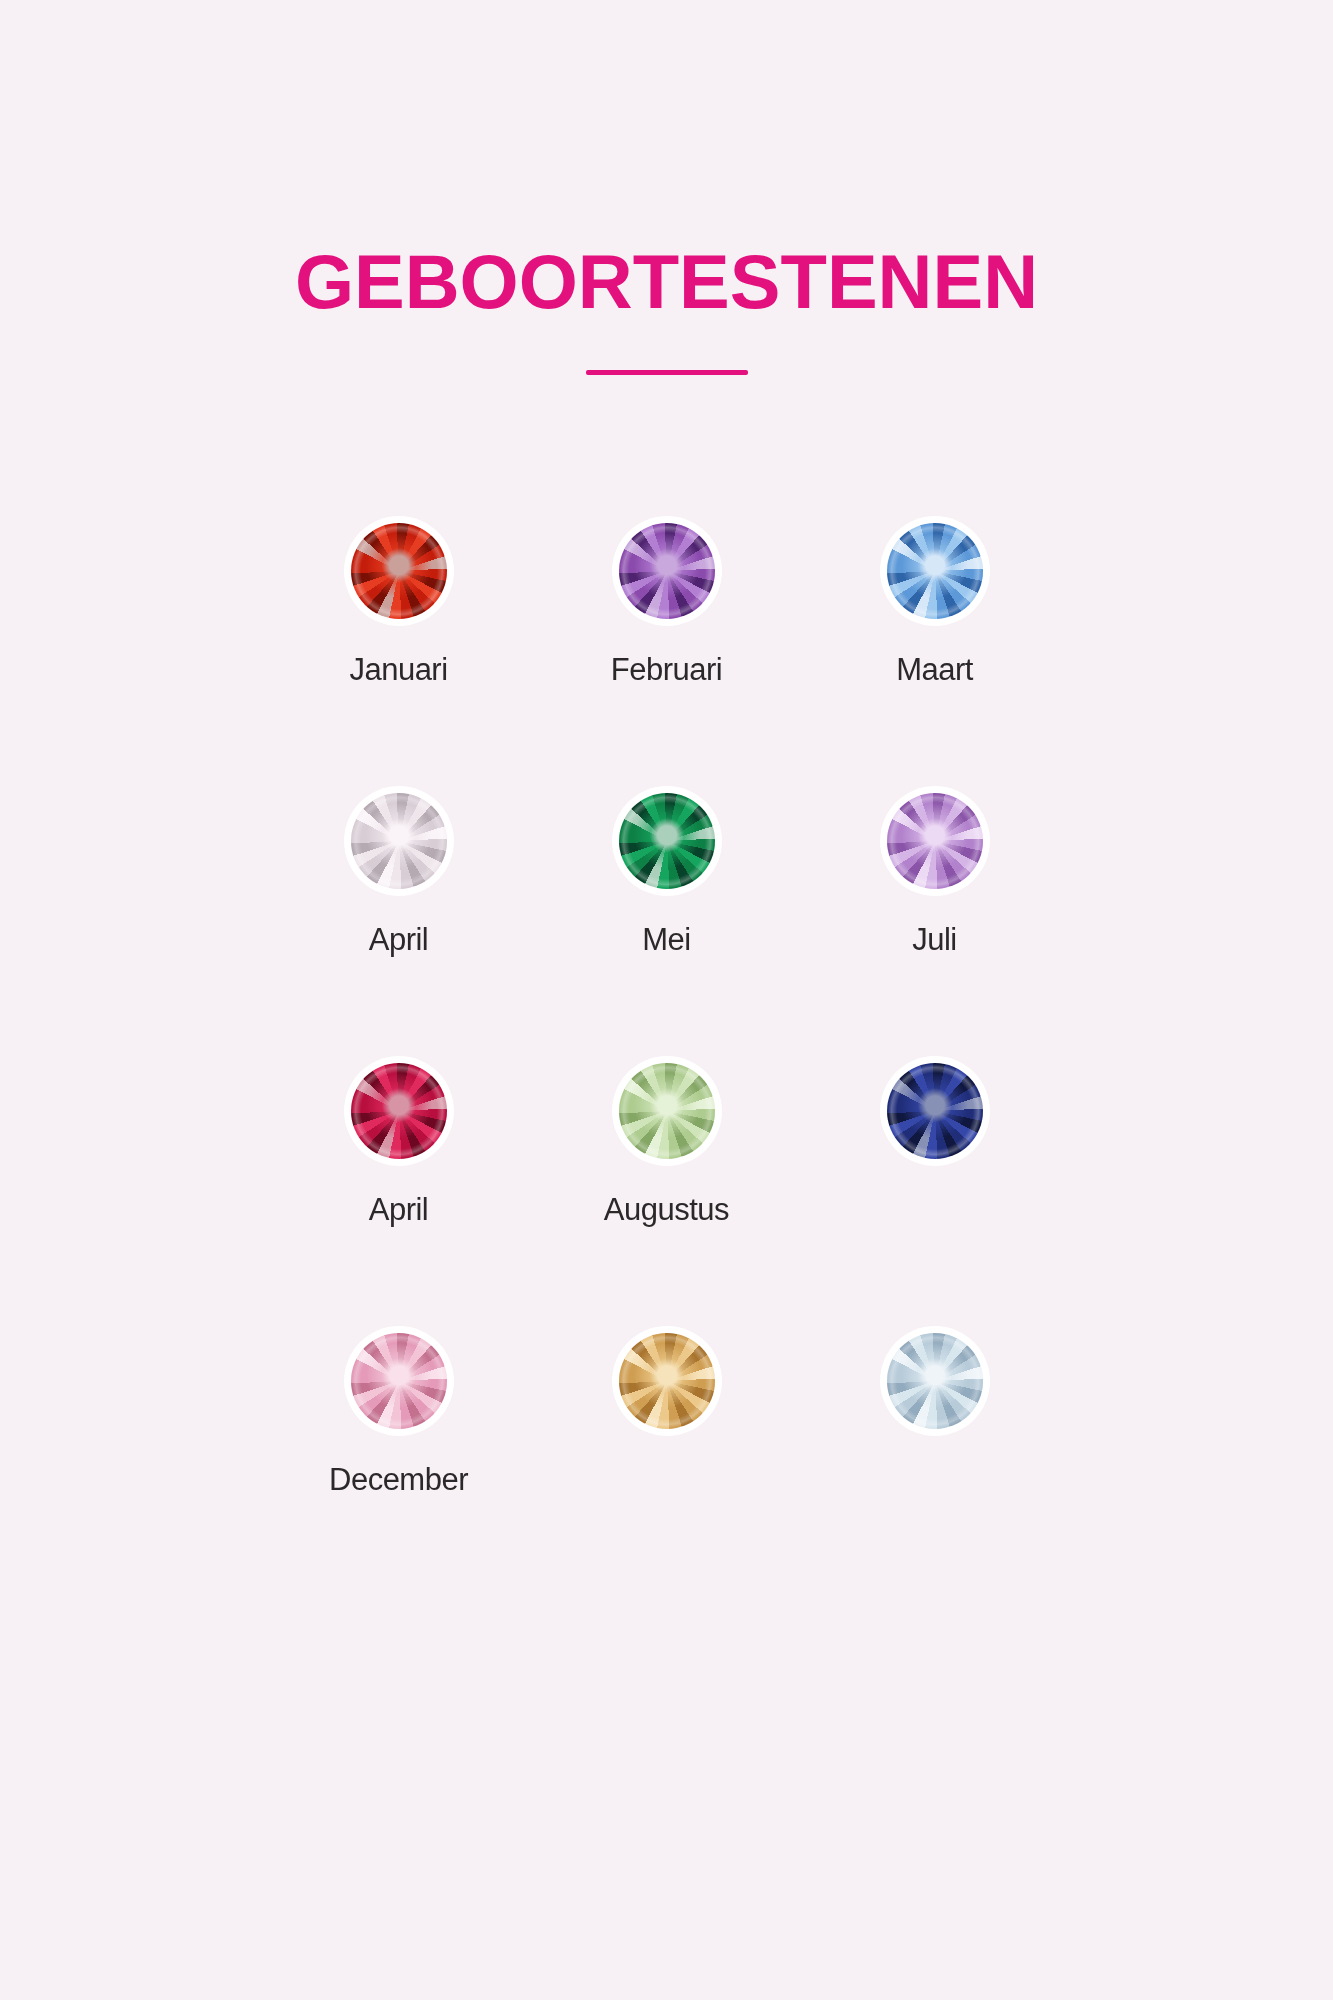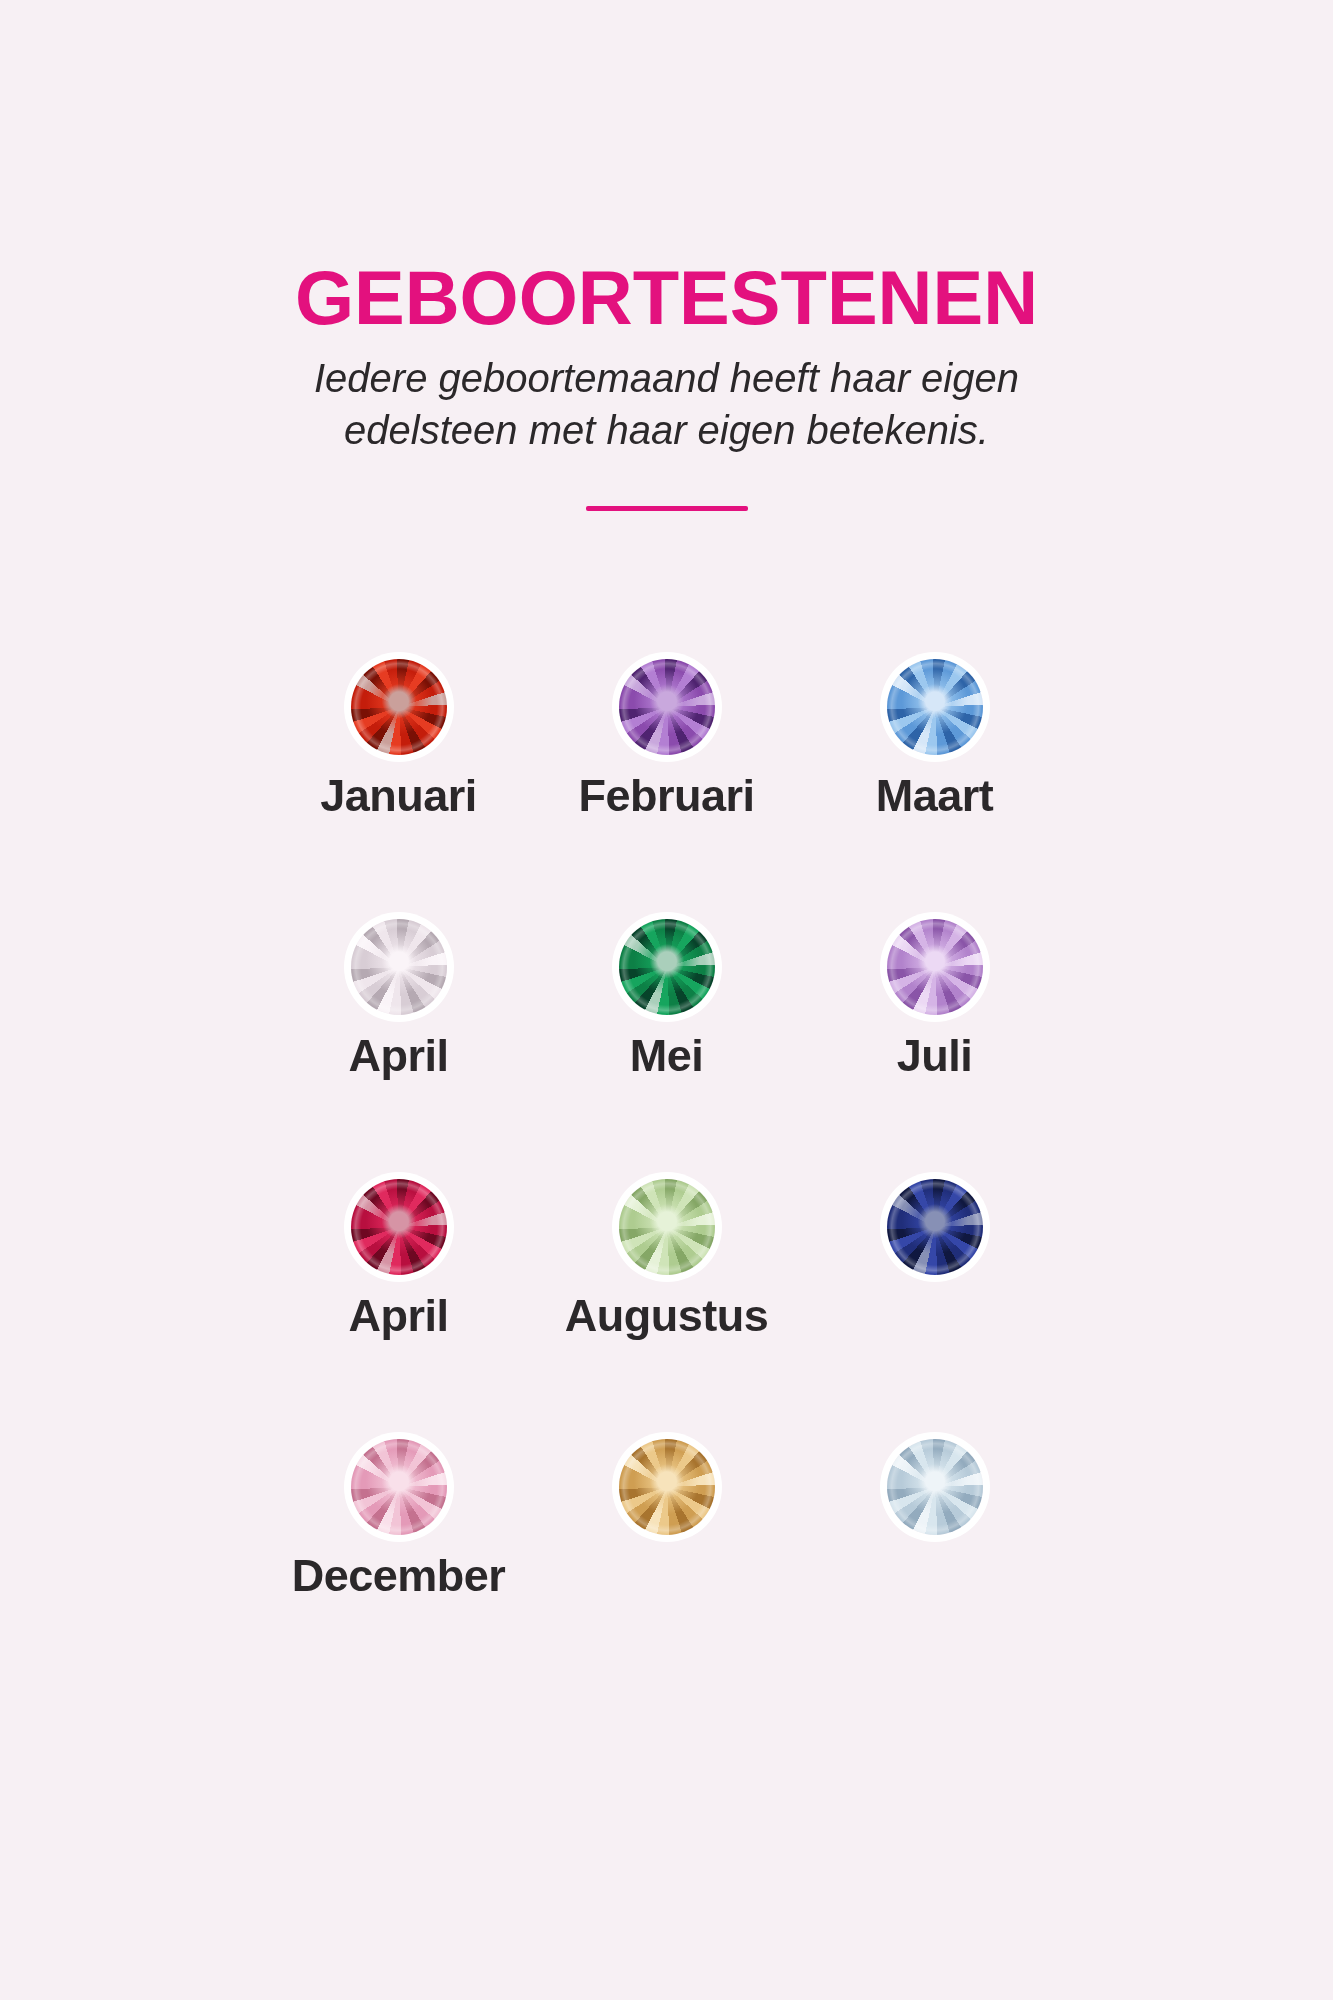--- a/index.html
+++ b/index.html
@@ -9,21 +9,21 @@
     background: var(--bg, #f7f0f4);
     font-family: "Liberation Sans", sans-serif;
     overflow: hidden;
   }
   .page {
     width: 1333px;
     height: 2000px;
     position: relative;
   }
   .title {
-    margin: 16px;
+    margin: 0;
     padding-top: 244px;
     text-align: center;
     font-size: 76px;
     line-height: 1;
     font-weight: 800;
     letter-spacing: 0px;
     color: var(--accent, #e3117e);
   }
   .subtitle {
     margin: 16px 0 0 0;
@@ -54,39 +54,35 @@
     flex-direction: column;
     align-items: center;
   }
   .gem {
     width: 96px;
     height: 96px;
     border-radius: 50%;
     box-shadow: 0 0 0 7px #ffffff;
   }
   .label {
-    margin-top: 16px;
-    font-size: 45px;
+    margin-top: 26px;
+    font-size: 31px;
     line-height: 50px;
-    font-weight: 700;
+    font-weight: 400;
     letter-spacing: -0.5px;
     color: var(--text, #2b282a);
     white-space: nowrap;
   }
 </style>
 </head>
 <body style="--bg: #f7f0f4; --accent: #e3117e; --text: #2b282a;">
 
 <div class="page">
   <h1 class="title">GEBOORTESTENEN</h1>
 
-  <p class="subtitle">
-    <span>Iedere geboortemaand heeft haar eigen</span>
-    <span>edelsteen met haar eigen betekenis.</span>
-  </p>
 
   <div class="divider"></div>
 
   <div class="grid" id="months-grid">
       <div class="cell">
     <div class="gem" style="background: radial-gradient(circle, rgba(255, 255, 255, 0) 56%, rgba(255, 255, 255, 0.28) 64%, rgba(255, 255, 255, 0) 69%, rgba(0, 0, 0, 0.1) 86%, rgba(0, 0, 0, 0.28) 100%), radial-gradient(circle at 50% 44%, rgb(202, 160, 155) 0px, rgb(202, 160, 155) 13%, rgba(230, 60, 34, 0.667) 24%, rgba(255, 255, 255, 0) 46%), conic-gradient(from 12deg, rgb(196, 29, 11) 0deg, rgb(196, 29, 11) 15deg, rgb(230, 60, 34) 15deg, rgb(230, 60, 34) 30deg, rgb(122, 16, 5) 30deg, rgb(122, 16, 5) 45deg, rgb(196, 29, 11) 45deg, rgb(196, 29, 11) 60deg, rgb(202, 160, 155) 60deg, rgb(202, 160, 155) 75deg, rgb(196, 29, 11) 75deg, rgb(196, 29, 11) 90deg, rgb(122, 16, 5) 90deg, rgb(122, 16, 5) 105deg, rgb(230, 60, 34) 105deg, rgb(230, 60, 34) 120deg, rgb(196, 29, 11) 120deg, rgb(196, 29, 11) 135deg, rgb(122, 16, 5) 135deg, rgb(122, 16, 5) 150deg, rgb(196, 29, 11) 150deg, rgb(196, 29, 11) 165deg, rgb(230, 60, 34) 165deg, rgb(230, 60, 34) 180deg, rgb(202, 160, 155) 180deg, rgb(202, 160, 155) 195deg, rgb(122, 16, 5) 195deg, rgb(122, 16, 5) 210deg, rgb(196, 29, 11) 210deg, rgb(196, 29, 11) 225deg, rgb(230, 60, 34) 225deg, rgb(230, 60, 34) 240deg, rgb(122, 16, 5) 240deg, rgb(122, 16, 5) 255deg, rgb(196, 29, 11) 255deg, rgb(196, 29, 11) 270deg, rgb(196, 29, 11) 270deg, rgb(196, 29, 11) 285deg, rgb(202, 160, 155) 285deg, rgb(202, 160, 155) 300deg, rgb(122, 16, 5) 300deg, rgb(122, 16, 5) 315deg, rgb(230, 60, 34) 315deg, rgb(230, 60, 34) 330deg, rgb(196, 29, 11) 330deg, rgb(196, 29, 11) 345deg, rgb(122, 16, 5) 345deg, rgb(122, 16, 5) 360deg); box-shadow: rgb(255, 255, 255) 0px 0px 0px 7px;"></div>
     <div class="label">Januari</div>
   </div>
       <div class="cell">
     <div class="gem" style="background: radial-gradient(circle, rgba(255, 255, 255, 0) 56%, rgba(255, 255, 255, 0.28) 64%, rgba(255, 255, 255, 0) 69%, rgba(0, 0, 0, 0.1) 86%, rgba(0, 0, 0, 0.28) 100%), radial-gradient(circle at 50% 44%, rgb(201, 168, 221) 0px, rgb(201, 168, 221) 13%, rgba(179, 127, 211, 0.667) 24%, rgba(255, 255, 255, 0) 46%), conic-gradient(from 12deg, rgb(139, 75, 173) 0deg, rgb(139, 75, 173) 15deg, rgb(179, 127, 211) 15deg, rgb(179, 127, 211) 30deg, rgb(79, 35, 112) 30deg, rgb(79, 35, 112) 45deg, rgb(139, 75, 173) 45deg, rgb(139, 75, 173) 60deg, rgb(201, 168, 221) 60deg, rgb(201, 168, 221) 75deg, rgb(139, 75, 173) 75deg, rgb(139, 75, 173) 90deg, rgb(79, 35, 112) 90deg, rgb(79, 35, 112) 105deg, rgb(179, 127, 211) 105deg, rgb(179, 127, 211) 120deg, rgb(139, 75, 173) 120deg, rgb(139, 75, 173) 135deg, rgb(79, 35, 112) 135deg, rgb(79, 35, 112) 150deg, rgb(139, 75, 173) 150deg, rgb(139, 75, 173) 165deg, rgb(179, 127, 211) 165deg, rgb(179, 127, 211) 180deg, rgb(201, 168, 221) 180deg, rgb(201, 168, 221) 195deg, rgb(79, 35, 112) 195deg, rgb(79, 35, 112) 210deg, rgb(139, 75, 173) 210deg, rgb(139, 75, 173) 225deg, rgb(179, 127, 211) 225deg, rgb(179, 127, 211) 240deg, rgb(79, 35, 112) 240deg, rgb(79, 35, 112) 255deg, rgb(139, 75, 173) 255deg, rgb(139, 75, 173) 270deg, rgb(139, 75, 173) 270deg, rgb(139, 75, 173) 285deg, rgb(201, 168, 221) 285deg, rgb(201, 168, 221) 300deg, rgb(79, 35, 112) 300deg, rgb(79, 35, 112) 315deg, rgb(179, 127, 211) 315deg, rgb(179, 127, 211) 330deg, rgb(139, 75, 173) 330deg, rgb(139, 75, 173) 345deg, rgb(79, 35, 112) 345deg, rgb(79, 35, 112) 360deg); box-shadow: rgb(255, 255, 255) 0px 0px 0px 7px;"></div>

